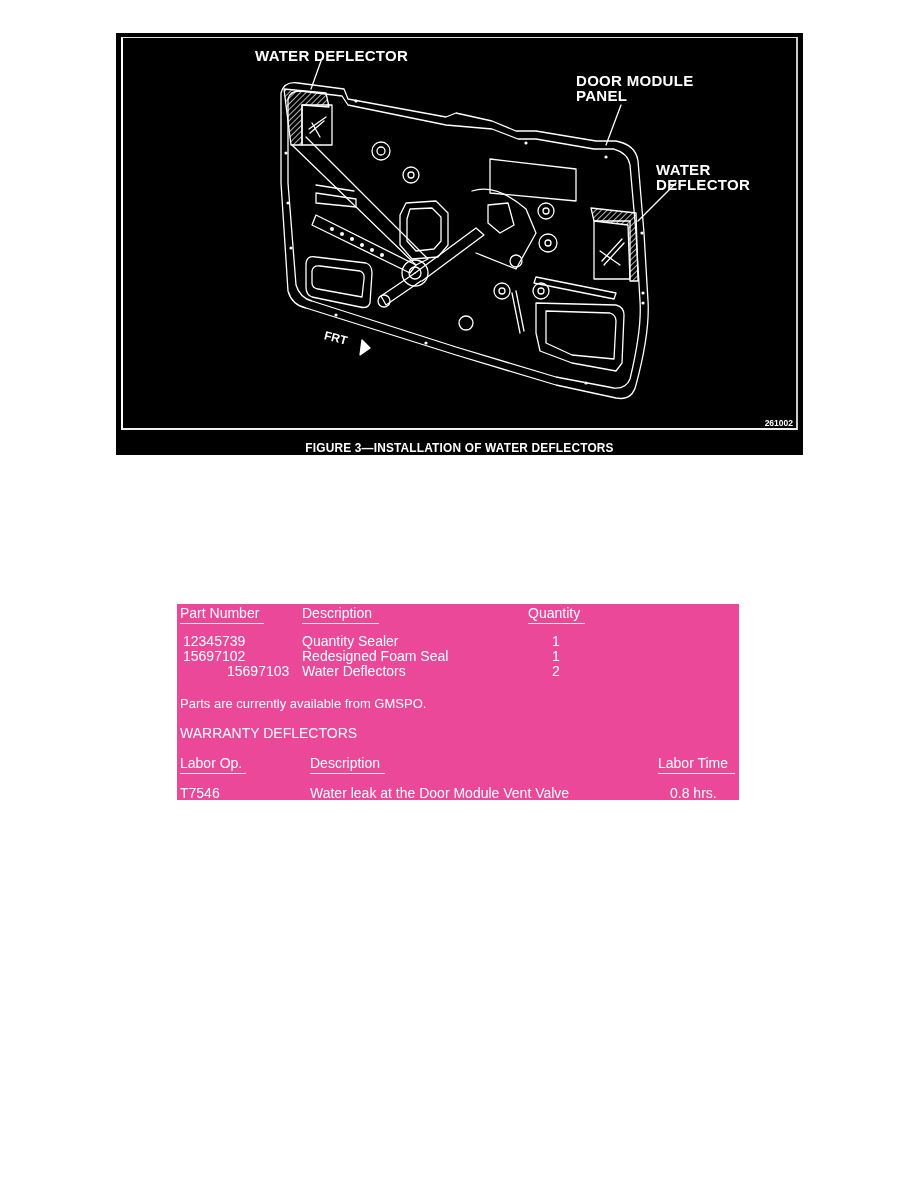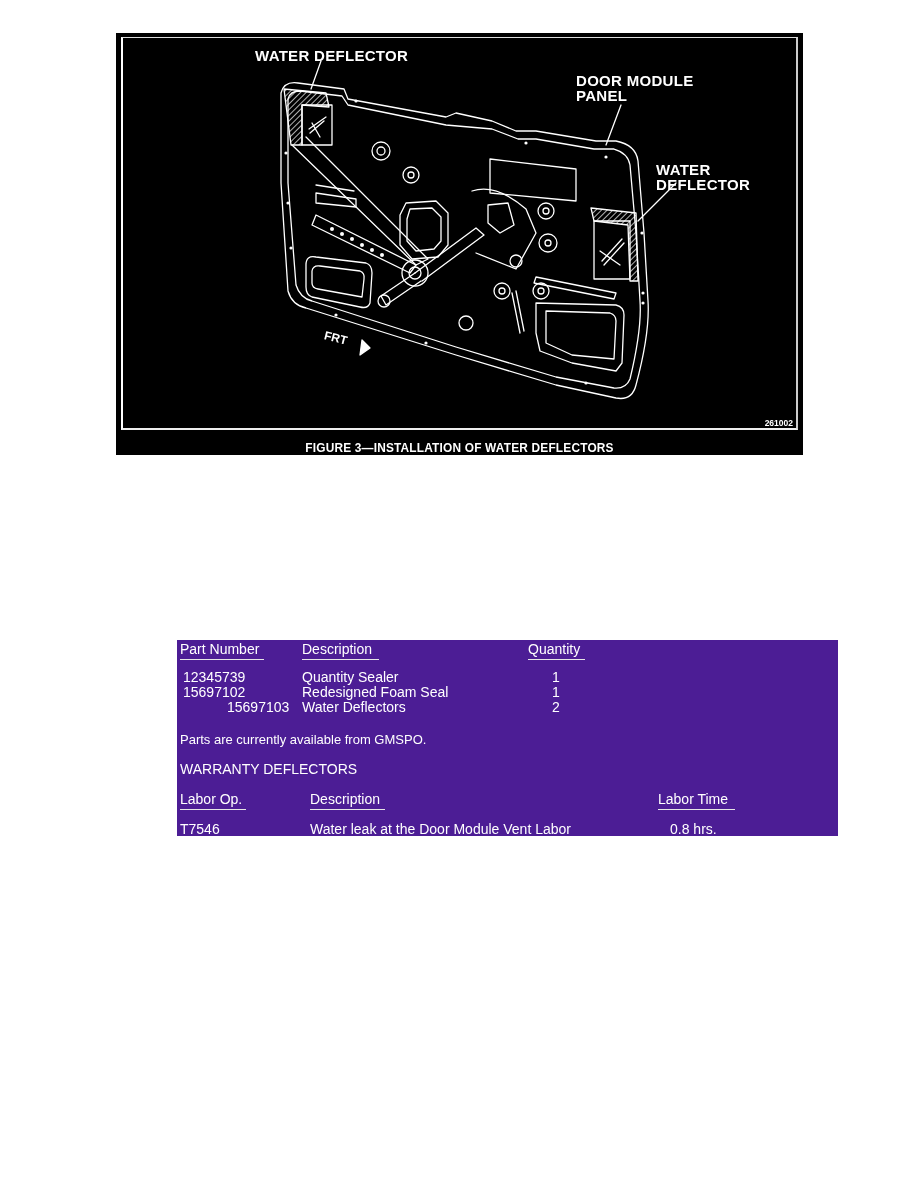--- a/index.html
+++ b/index.html
@@ -31,22 +31,22 @@
     position:absolute; left:0; width:687px; top:408px; text-align:center;
     color:#fff; font-weight:bold; font-size:12.5px; letter-spacing:0.2px;
     transform:scaleX(0.95);
   }
   .frt {
     position:absolute; left:208px; top:298px; color:#fff; font-weight:bold; font-size:12px;
     transform:rotate(14deg);
   }
   
   .table-block {
-    position:absolute; left:177px; top:640px; width:661px; height:196px;
-    background:#4c1d95; color:#fff; font-size:14px;
+    position:absolute; left:177px; top:604px; width:562px; height:196px;
+    background:#ec4899; color:#fff; font-size:14px;
   }
   .cell { position:absolute; white-space:nowrap; line-height:16px; }
   .hdr { border-bottom:1.5px solid #e6e6e6; padding-bottom:2px; }
   .hdr.w-part { width:84px; }
   .hdr.w-desc { width:77px; }
   .hdr.w-qty  { width:57px; }
   .hdr.w-lop  { width:66px; }
   .hdr.w-ldesc{ width:75px; }
   .hdr.w-ltime{ width:77px; }
 </style>
@@ -189,16 +189,16 @@
   <div class="cell" style="left:3px; top:92px; font-size:13px;">Parts are currently available from GMSPO.</div>
 
   <div class="cell" style="left:3px; top:121px;">WARRANTY DEFLECTORS</div>
 
   <div class="cell hdr w-lop" style="left:3px; top:151px;">Labor Op.</div>
   <div class="cell hdr w-ldesc" style="left:133px; top:151px;">Description</div>
   <div class="cell hdr w-ltime" style="left:481px; top:151px;">Labor Time</div>
 
   <div>
     <div class="cell" style="left:3px; top:181px;">T7546</div>
-    <div class="cell" style="left:133px; top:181px;">Water leak at the Door Module Vent Labor</div>
+    <div class="cell" style="left:133px; top:181px;">Water leak at the Door Module Vent Valve</div>
     <div class="cell" style="left:493px; top:181px;">0.8 hrs.</div>
   </div>
 </div>
 
 </body></html>

